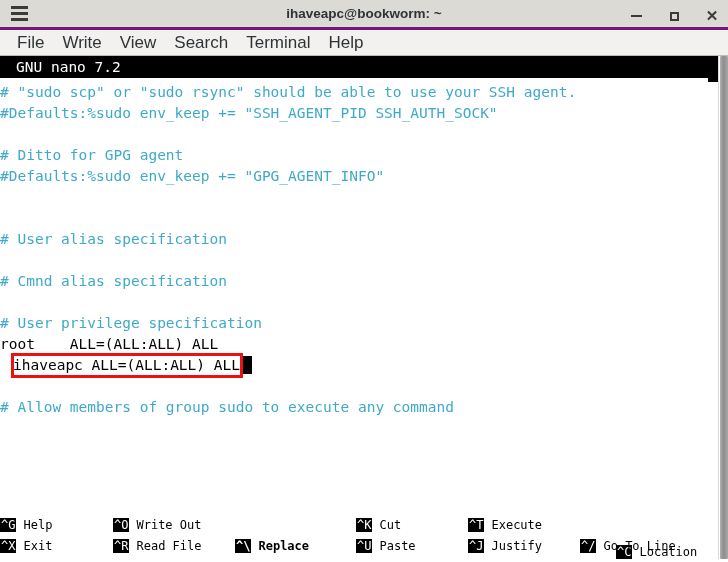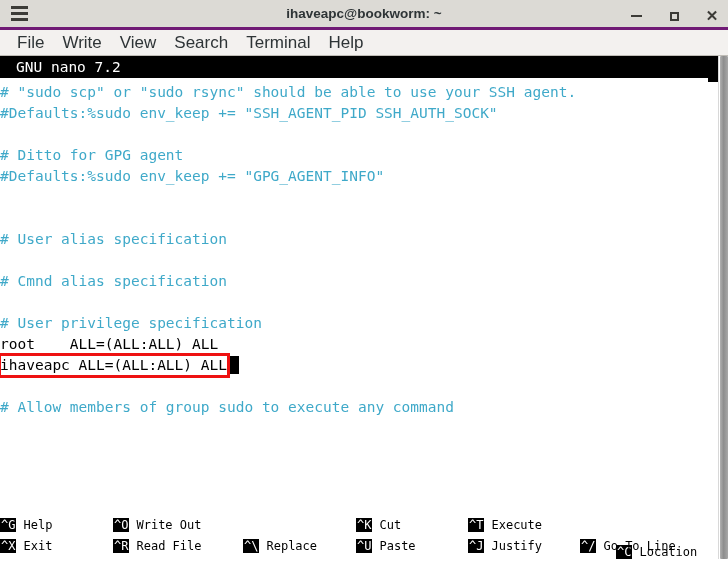--- a/index.html
+++ b/index.html
@@ -166,20 +166,21 @@
     color: #000000;
     padding-left: 0px;
     position: relative;
   }
   .eline.comment { color: #3fa9c9; }
   .eline.blank { color: transparent; }
 
   .hl-wrap {
     position: relative;
     display: inline-block;
+    margin-left: 13px;
   }
   .hl-box {
     position: absolute;
     left: -2px;
     top: -2px;
     right: -3px;
     bottom: -2px;
     border: 3px solid #ee1111;
     box-sizing: border-box;
     pointer-events: none;
@@ -304,21 +305,21 @@
         <div class="sc-row" id="sc-row-1">
             <span class="sc-cell" style="left: 0px;"><span class="sc-key">^G</span><span class="sc-label">Help</span></span>
             <span class="sc-cell" style="left: 113px;"><span class="sc-key">^O</span><span class="sc-label">Write Out</span></span>
             <span class="sc-cell" style="left: 356px;"><span class="sc-key">^K</span><span class="sc-label">Cut</span></span>
             <span class="sc-cell" style="left: 468px;"><span class="sc-key">^T</span><span class="sc-label">Execute</span></span>
             <span class="sc-cell" style="left: 616px; margin-top: 27px;"><span class="sc-key">^C</span><span class="sc-label">Location</span></span>
           </div>
         <div class="sc-row" id="sc-row-2">
             <span class="sc-cell" style="left: 0px;"><span class="sc-key">^X</span><span class="sc-label">Exit</span></span>
             <span class="sc-cell" style="left: 113px;"><span class="sc-key">^R</span><span class="sc-label">Read File</span></span>
-            <span class="sc-cell" style="left: 243px;"><span class="sc-key">^\</span><span class="sc-label">Replace</span></span>
+            <span class="sc-cell" style="left: 235px; font-weight: bold;"><span class="sc-key">^\</span><span class="sc-label">Replace</span></span>
             <span class="sc-cell" style="left: 356px;"><span class="sc-key">^U</span><span class="sc-label">Paste</span></span>
             <span class="sc-cell" style="left: 468px;"><span class="sc-key">^J</span><span class="sc-label">Justify</span></span>
             <span class="sc-cell" style="left: 580px;"><span class="sc-key">^/</span><span class="sc-label">Go To Line</span></span>
           </div>
       </div>
 
     </div>
 
     <div class="scrollbar">
       <div class="scroll-thumb"></div>

